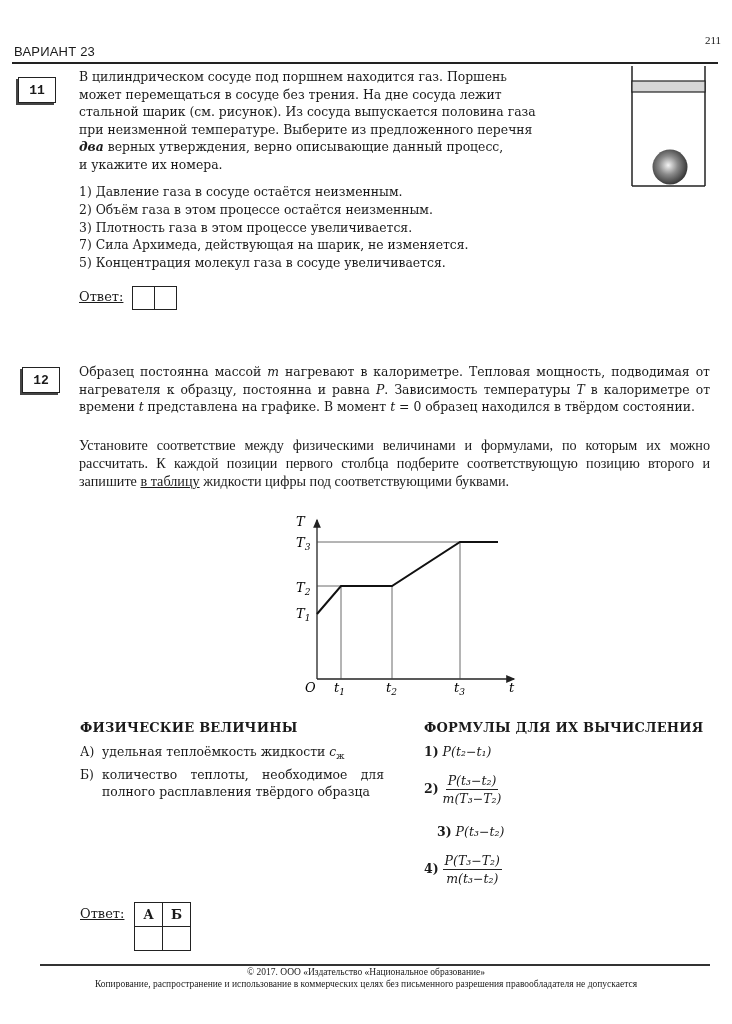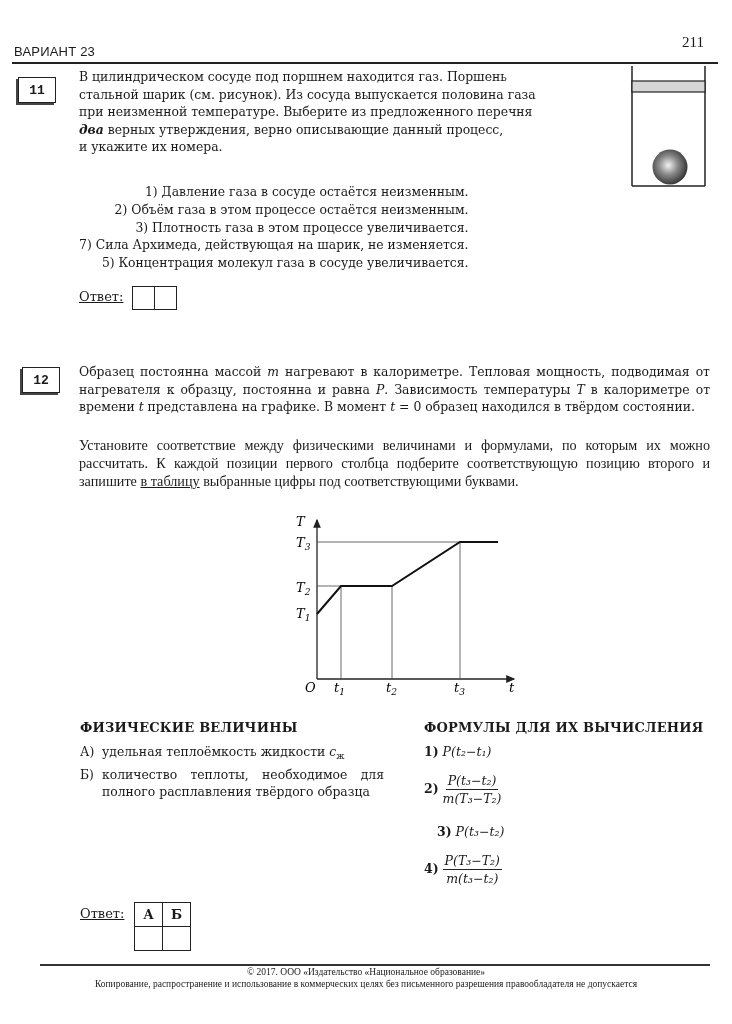--- a/index.html
+++ b/index.html
@@ -1,20 +1,20 @@
 <!DOCTYPE html>
 <html><head>
 <meta charset="utf-8">
 <style>
   html, body { margin: 0; padding: 0; background: #ffffff; }
   body { width: 732px; height: 1024px; position: relative; overflow: hidden;
          font-family: "DejaVu Serif", serif; color: #1a1a1a; }
   .abs { position: absolute; }
   .header-left { left: 14px; top: 44px; font-family: "Liberation Sans", sans-serif; font-size: 13px; letter-spacing: 0.2px; }
-  .header-right { right: 28px; top: 34px; font-family: "Liberation Serif", serif; font-size: 15px; margin-left: 24px; }
+  .header-right { right: 11px; top: 34px; font-family: "Liberation Serif", serif; font-size: 11px; margin-left: 24px; }
   .header-rule { left: 12px; right: 14px; top: 62px; height: 2px; background: #222; }
   .task-box { width: 36px; height: 24px; border: 1.5px solid #222; border-right-width: 1.5px;
               font-family: Liberation Mono, monospace; font-weight: bold; font-size: 13px;
               display: flex; align-items: center; justify-content: center; box-shadow: -2px 2px 0 #444; }
   .para { font-size: 12.4px; line-height: 17.5px; text-align: justify; }
   .para i { font-family: "DejaVu Serif", serif; }
   .list { font-size: 12.4px; line-height: 17.8px; }
   .answer-label { font-size: 13px; text-decoration: underline; }
   .answer-box { border: 1.5px solid #222; display: flex; }
   .answer-cell { width: 21px; height: 22px; border-right: 1.2px solid #222; }
@@ -41,20 +41,21 @@
 </head>
 <body>
 
 <div class="abs header-left">ВАРИАНТ 23</div>
 <div class="abs header-right">211</div>
 <div class="abs header-rule"></div>
 
 <div class="abs task-box" style="left:18px; top:77px;">11</div>
 <div class="abs para" style="left:79px; top:68px; width:530px;">
   <div>В цилиндрическом сосуде под поршнем находится газ. Поршень</div>
+  <div>может перемещаться в сосуде без трения. На дне сосуда лежит</div>
   <div>стальной шарик (см. рисунок). Из сосуда выпускается половина газа</div>
   <div>при неизменной температуре. Выберите из предложенного перечня</div>
   <div><i style="font-weight:bold;">два</i><span> верных утверждения, верно описывающие данный процесс,</span></div>
   <div>и укажите их номера.</div>
 </div>
 
 <svg class="abs" style="left:628px; top:66px;" width="80" height="124">
   <defs>
     <radialGradient id="ballg" cx="0.45" cy="0.45" r="0.6">
       <stop offset="0" stop-color="#f4f4f4"></stop>
@@ -62,41 +63,41 @@
       <stop offset="1" stop-color="#2a2a2a"></stop>
     </radialGradient>
   </defs>
   <line x1="4" y1="0" x2="4" y2="120" stroke="#222" stroke-width="1.5"></line>
   <line x1="77" y1="0" x2="77" y2="120" stroke="#222" stroke-width="1.5"></line>
   <line x1="4" y1="120" x2="77" y2="120" stroke="#222" stroke-width="1.5"></line>
   <rect x="4" y="15" width="73" height="11" fill="#d6d6d6" stroke="#222" stroke-width="1.2"></rect>
   <circle cx="42" cy="101" r="17.5" fill="url(#ballg)"></circle>
 </svg>
 
-<div class="abs list" style="left:79px; top:183px;text-align:right;">
+<div class="abs list" style="left:79px; top:183px;">
   <div>1) Давление газа в сосуде остаётся неизменным.</div>
   <div>2) Объём газа в этом процессе остаётся неизменным.</div>
   <div>3) Плотность газа в этом процессе увеличивается.</div>
   <div>7) Сила Архимеда, действующая на шарик, не изменяется.</div>
   <div>5) Концентрация молекул газа в сосуде увеличивается.</div>
 </div>
 
 <div class="abs answer-label" style="left:79px; top:289px;">Ответ:</div>
 <div class="abs answer-box" style="left:132px; top:286px;">
   <div class="answer-cell"></div>
   <div class="answer-cell"></div>
 </div>
 
 <div class="abs task-box" style="left:22px; top:367px;">12</div>
 <div class="abs para" style="left:79px; top:363px; width:631px;">
   <span>Образец постоянна массой </span><i>m</i><span> нагревают в калориметре. Тепловая мощность, подводимая от нагревателя к образцу, постоянна и равна </span><i>P</i><span>. Зависимость температуры </span><i>T</i><span> в калориметре от времени </span><i>t</i><span> представлена на графике. В момент </span><i>t</i><span> = 0 образец находился в твёрдом состоянии.</span>
 </div>
 
 <div class="abs cond" style="left:79px; top:437px; width:631px;">
-  <span>Установите соответствие между физическими величинами и формулами, по которым их можно рассчитать. К каждой позиции первого столбца подберите соответствующую позицию второго и запишите </span><u>в таблицу</u><span> выбранные цифры под соответствующими буквами.</span>
+  <span>Установите соответствие между физическими величинами и формулами, по которым их можно рассчитать. К каждой позиции первого столбца подберите соответствующую позицию второго и запишите </span><u>в таблицу</u><span> жидкости цифры под соответствующими буквами.</span>
 </div>
 
 <svg class="abs" style="left:284px; top:514px;" width="240" height="186">
   <defs>
     <marker id="arr" markerWidth="8" markerHeight="8" refX="6" refY="3" orient="auto">
       <path d="M0,0 L7,3 L0,6 z" fill="#222"></path>
     </marker>
   </defs>
 
   <line x1="33" y1="165" x2="33" y2="6" stroke="#222" stroke-width="1.3" marker-end="url(#arr)"></line>

